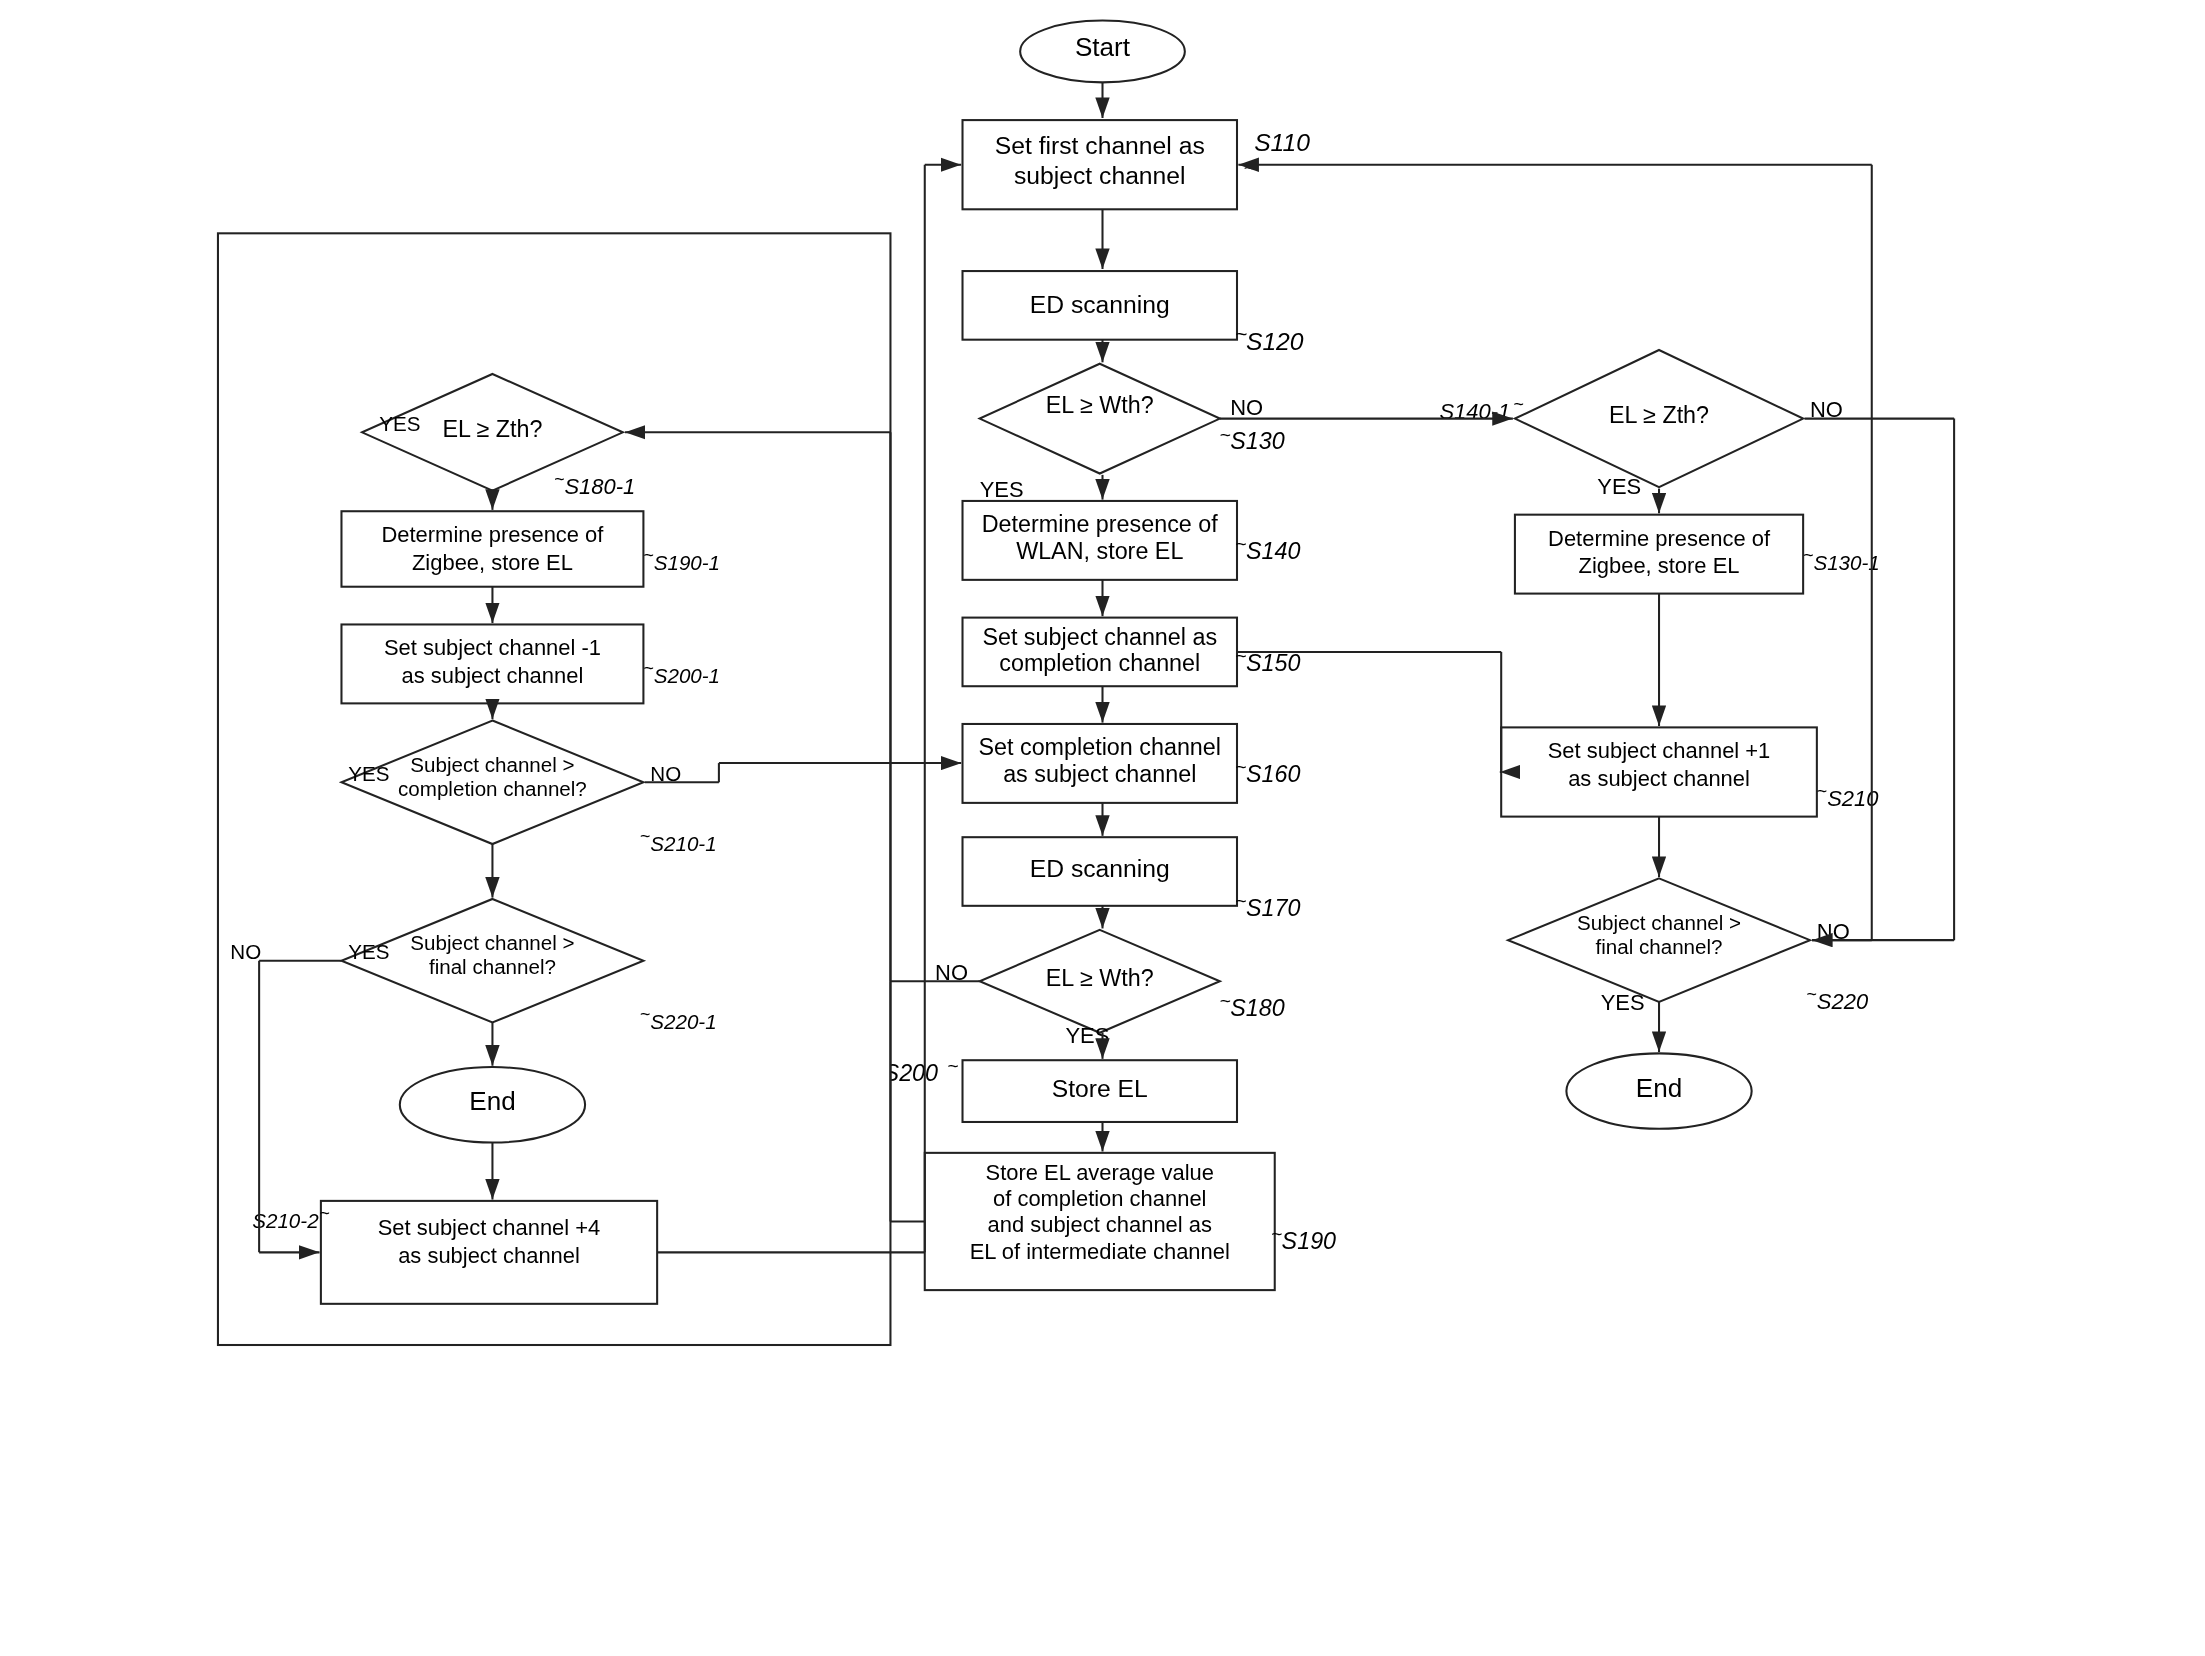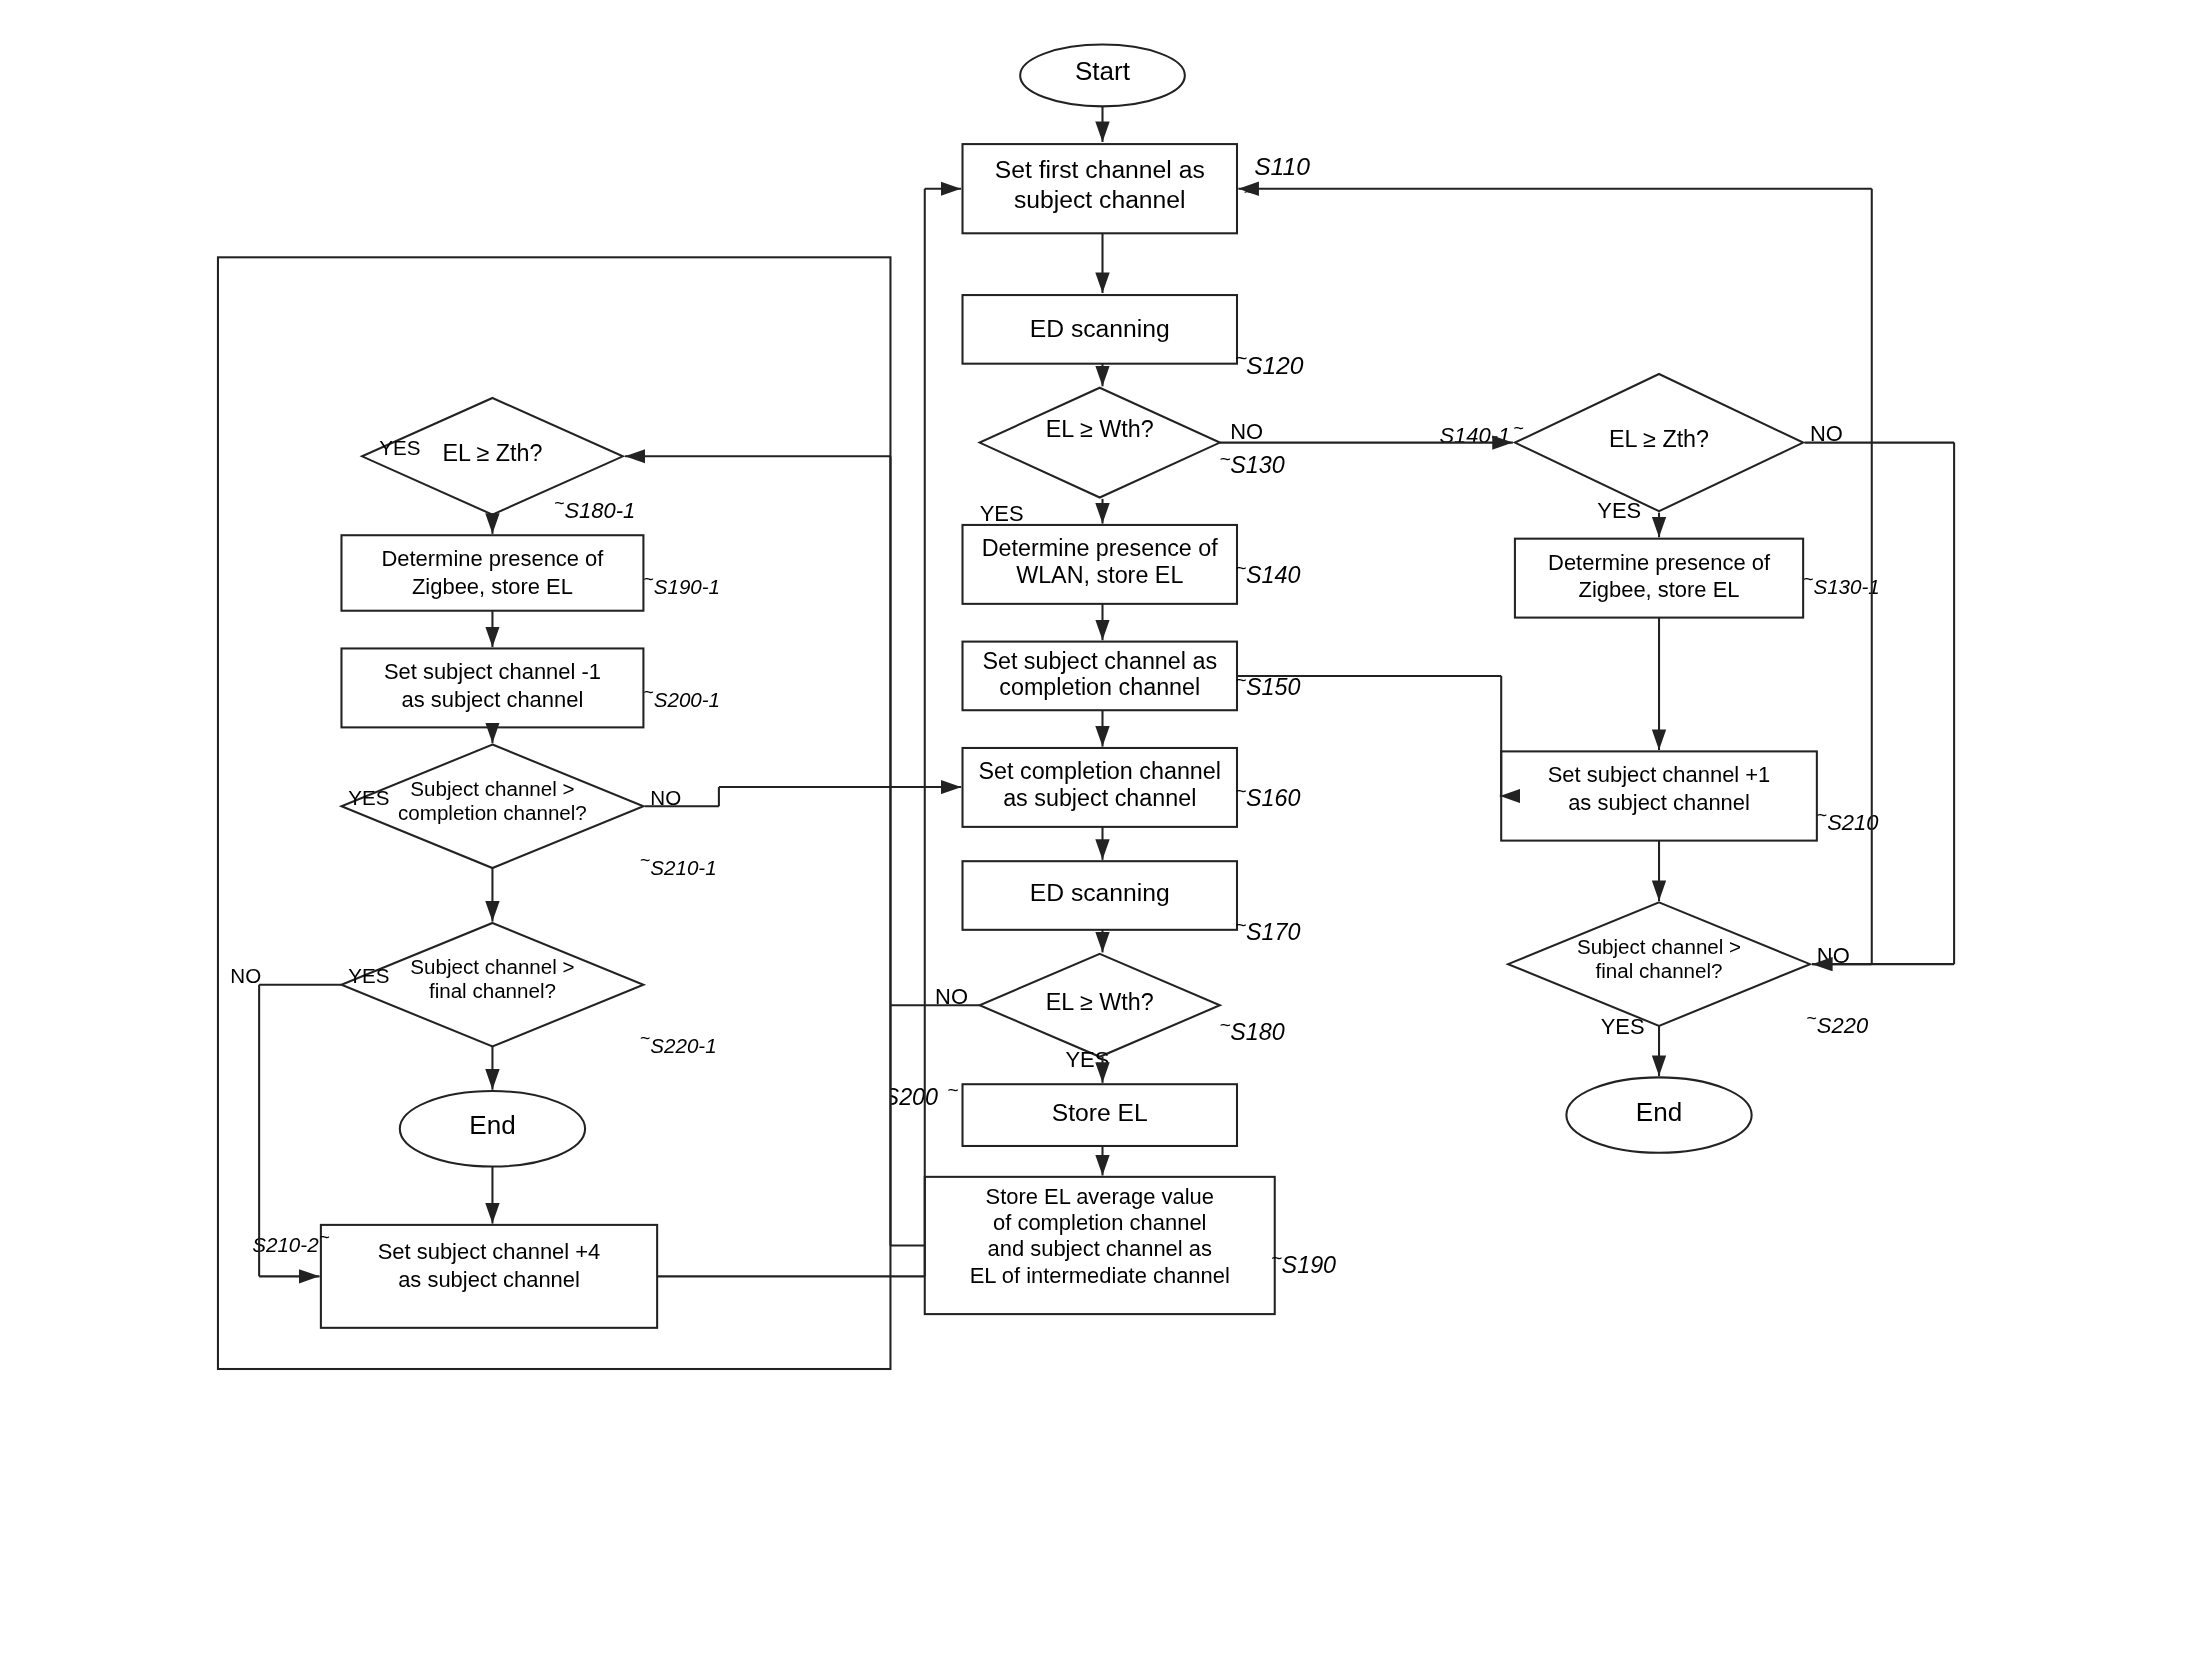--- a/index.html
+++ b/index.html
@@ -9,21 +9,20 @@
       width: 2205px;
       height: 1656px;
       overflow: hidden;
       position: relative;
     }
     .diagram {
       position: absolute;
       top: 0; left: 0;
       width: 2205px;
       height: 1380px;
-      margin-top: 24px;
     }
     svg {
       width: 100%;
       height: 100%;
     }
   </style>
 </head>
 <body>
 
 <div class="diagram">

